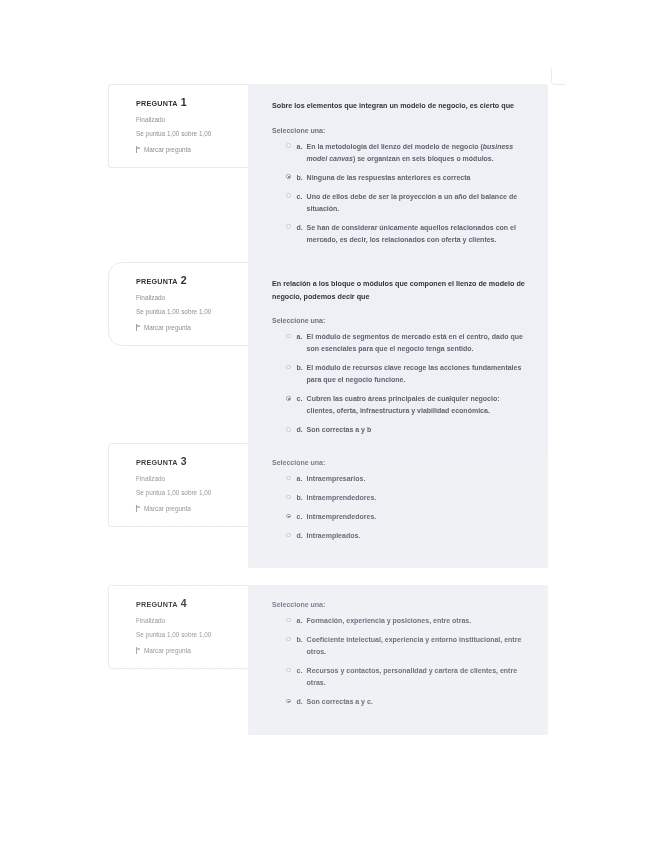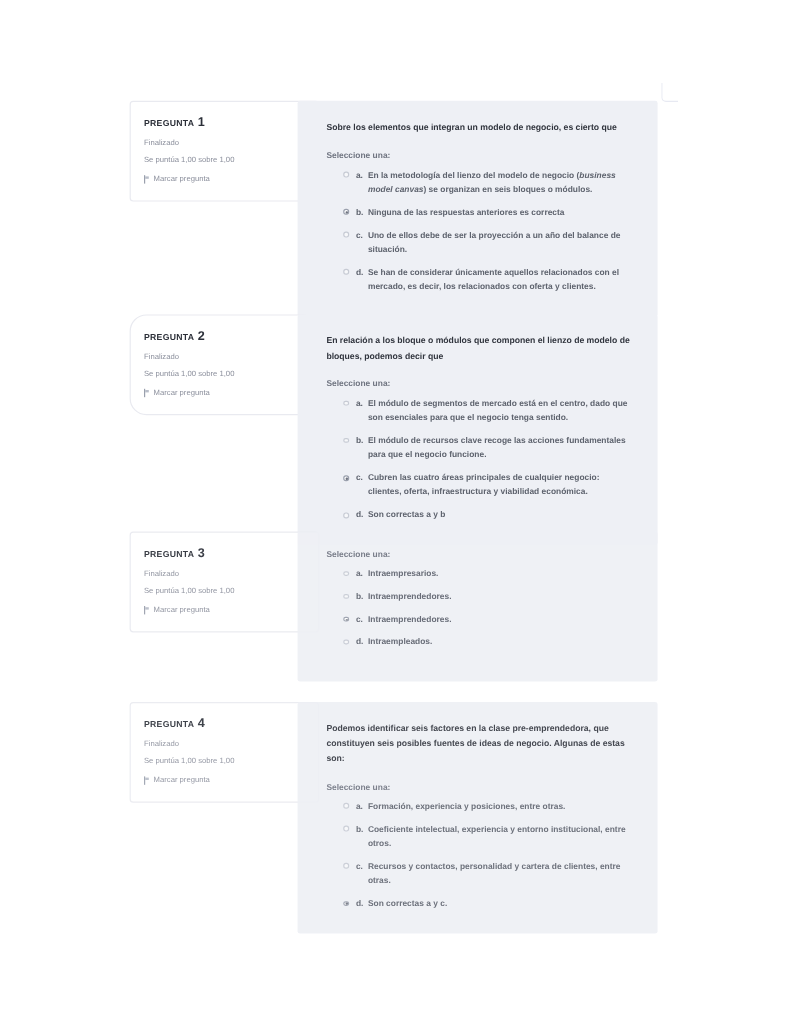--- a/index.html
+++ b/index.html
@@ -49,21 +49,21 @@
 
   
   .qinfo {
     position: absolute;
     left: 0;
     top: 0;
     width: 158px;
     background: #ffffff;
     border: 1px solid #e9eaf0;
     border-radius: 3px;
-    padding: 12px 11px 14px 11px;
+    padding: 12px 11px 14px 27px;
     box-sizing: border-box;
   }
   .qinfo-title {
     font-size: 7.2px;
     font-weight: bold;
     color: #2b2f38;
     letter-spacing: 0.25px;
     margin: 0 0 9px 0;
     line-height: 1;
   }
@@ -252,21 +252,21 @@
         <div class="qinfo" style="min-height: 72px; border-radius: 14px;">
           <div class="qinfo-title"><span>PREGUNTA</span><span class="qnum">2</span></div>
           <div class="qinfo-row">Finalizado</div>
           <div class="qinfo-row">Se puntúa 1,00 sobre 1,00</div>
           <div class="qinfo-row flag-row">
             <span class="flag-icon"></span>
             <span class="flag-label">Marcar pregunta</span>
           </div>
         </div>
         <div class="qcontent" style="min-height: 161px;">
-          <p class="qtext">En relación a los bloque o módulos que componen el lienzo de modelo de bloques, podemos decir que</p>
+          <p class="qtext">En relación a los bloque o módulos que componen el lienzo de modelo de negocio, podemos decir que</p>
           <p class="select-one">Seleccione una:</p>
           <ul class="options">
             <li class="option">
               <span class="radio"></span>
               <span class="opt-letter">a.</span>
               <span class="opt-text">El módulo de segmentos de mercado está en el centro, dado que son esenciales para que el negocio tenga sentido.</span>
             </li>
             <li class="option">
               <span class="radio"></span>
               <span class="opt-letter">b.</span>
@@ -325,21 +325,20 @@
         <div class="qinfo" style="min-height: 68px;">
           <div class="qinfo-title"><span>PREGUNTA</span><span class="qnum">4</span></div>
           <div class="qinfo-row">Finalizado</div>
           <div class="qinfo-row">Se puntúa 1,00 sobre 1,00</div>
           <div class="qinfo-row flag-row">
             <span class="flag-icon"></span>
             <span class="flag-label">Marcar pregunta</span>
           </div>
         </div>
         <div class="qcontent" style="min-height: 150px;">
-          <p class="qtext">Podemos identificar seis factores en la clase pre-emprendedora, que constituyen seis posibles fuentes de ideas de negocio. Algunas de estas son:</p>
           <p class="select-one">Seleccione una:</p>
           <ul class="options">
             <li class="option">
               <span class="radio"></span>
               <span class="opt-letter">a.</span>
               <span class="opt-text">Formación, experiencia y posiciones, entre otras.</span>
             </li>
             <li class="option">
               <span class="radio"></span>
               <span class="opt-letter">b.</span>

